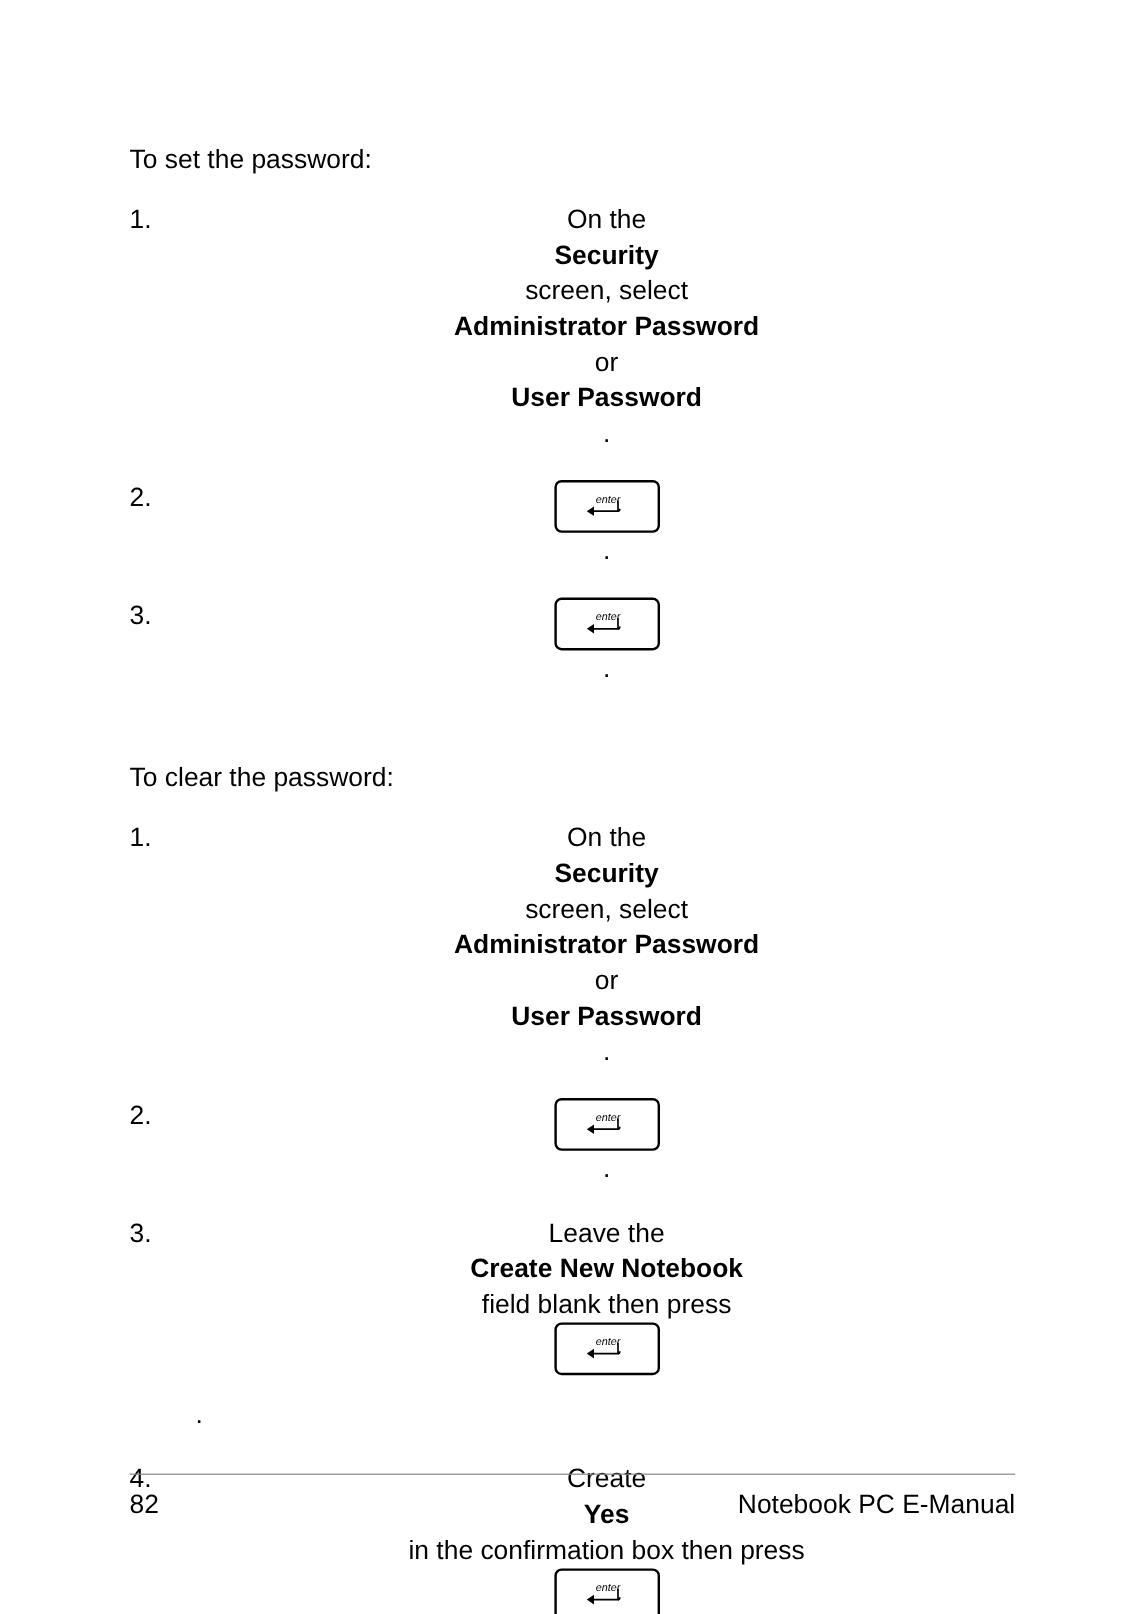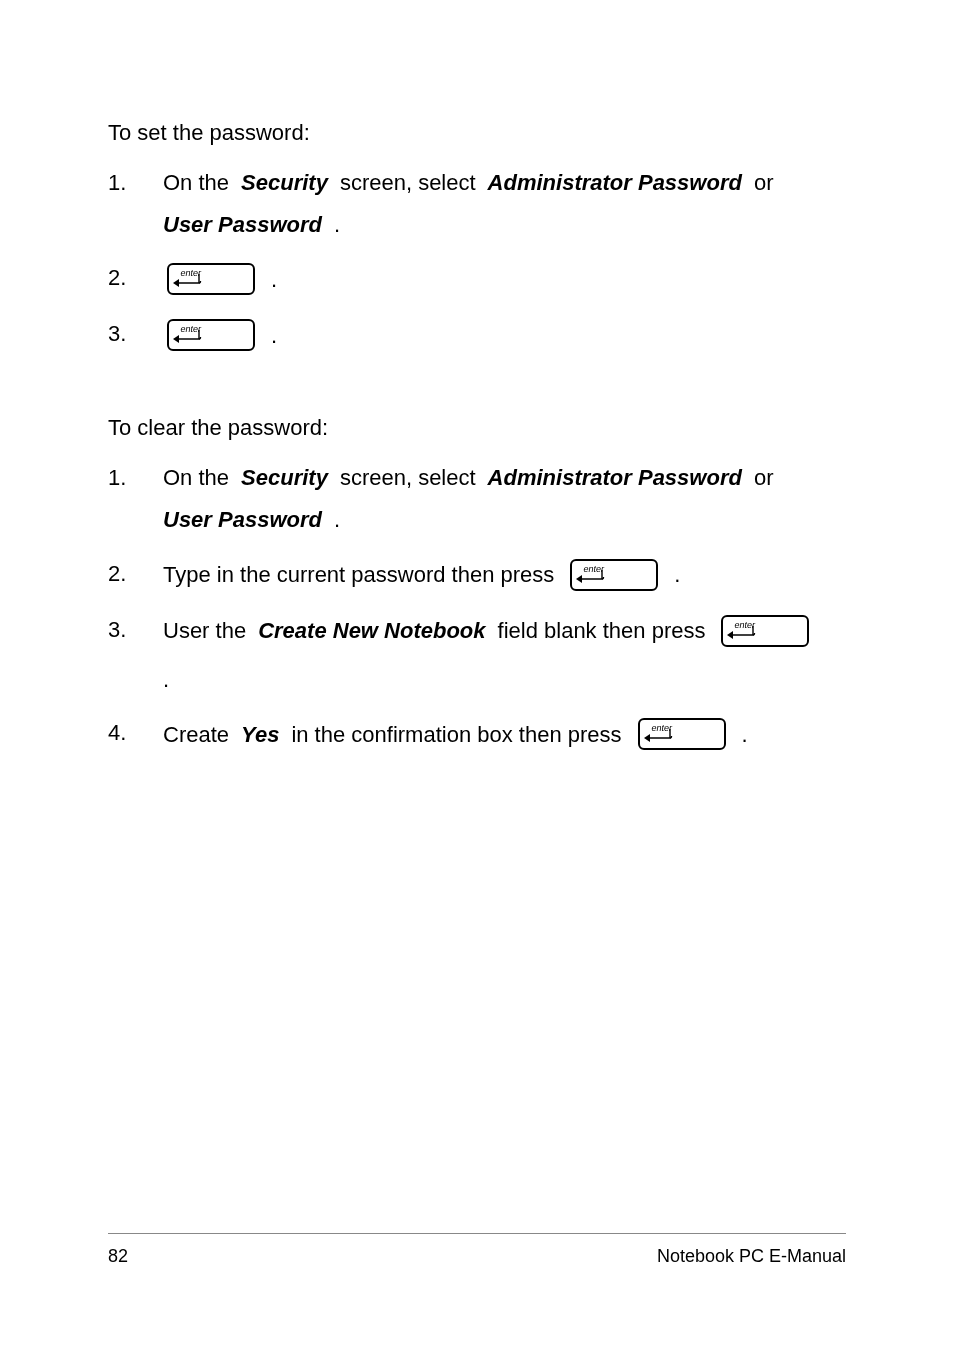--- a/index.html
+++ b/index.html
@@ -35,33 +35,34 @@
     flex: 0 0 55px;
   }
   ol.steps > li .body {
     flex: 1;
     display: block;
   }
   .body .line {
     display: flex;
     align-items: center;
     flex-wrap: wrap;
-    gap: 12px;
+    gap: 0;
+    flex-direction: column;
   }
   .body .line > span {
     display: inline-flex;
     align-items: center;
   }
-  b { font-weight: 700; font-style: italic; }
+  b { font-weight: 700; }
   .enter-key {
     display: inline-flex;
     align-items: center;
-    justify-content: flex-start;
+    justify-content: center;
     width: 88px;
-    height: 32px;
+    height: 44px;
     border: 2px solid #000;
     border-radius: 6px;
     padding-right: 8px;
     margin: 0 4px;
     vertical-align: middle;
   }
   .enter-key svg { display: block; }
   .section-gap { height: 40px; }
   .dangling-period {
     font-size: 22px;
@@ -69,21 +70,21 @@
   }
   .footer {
     position: absolute;
     left: 108px;
     right: 108px;
     bottom: 78px;
     border-top: 1px solid #888;
     padding-top: 12px;
     display: flex;
     justify-content: space-between;
-    font-size: 18px;
+    font-size: 22px;
     color: #000;
     align-items: center;
   }
 </style>
 </head>
 <body>
 
 <div class="page">
 
   <p class="intro">To set the password:</p>
@@ -151,38 +152,37 @@
             <span> or </span>
             <b>User Password</b>
             <span>.</span>
           </span>
         </span>
       </li>
       <li>
         <span class="num">2.</span>
         <span class="body">
           <span class="line">
-            <span>Type in the current password then press </span>
             <span class="enter-key">
               <svg width="34" height="22" viewBox="0 0 34 22">
                 <text x="32" y="8" text-anchor="end" font-family="Arial" font-size="9" font-style="italic" fill="#000">enter</text>
                 <path d="M 30 6 L 30 15 L 6 15" stroke="#000" stroke-width="1.4" fill="none"></path>
                 <path d="M 10 11 L 4 15 L 10 19" fill="#000"></path>
                 <path d="M 30 15 Q 31.5 15 31.5 13" stroke="#000" stroke-width="1.4" fill="none"></path>
               </svg>
             </span>
             <span>.</span>
           </span>
         </span>
       </li>
       <li>
         <span class="num">3.</span>
         <span class="body">
           <span class="line">
-            <span>User the </span>
+            <span>Leave the </span>
             <b>Create New Notebook</b>
             <span> field blank then press </span>
             <span class="enter-key">
               <svg width="34" height="22" viewBox="0 0 34 22">
                 <text x="32" y="8" text-anchor="end" font-family="Arial" font-size="9" font-style="italic" fill="#000">enter</text>
                 <path d="M 30 6 L 30 15 L 6 15" stroke="#000" stroke-width="1.4" fill="none"></path>
                 <path d="M 10 11 L 4 15 L 10 19" fill="#000"></path>
                 <path d="M 30 15 Q 31.5 15 31.5 13" stroke="#000" stroke-width="1.4" fill="none"></path>
               </svg>
             </span>

